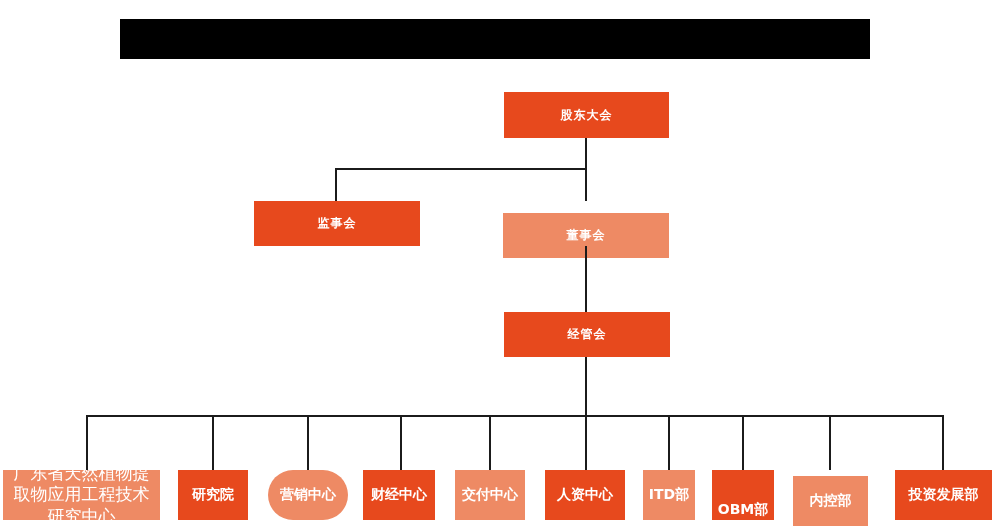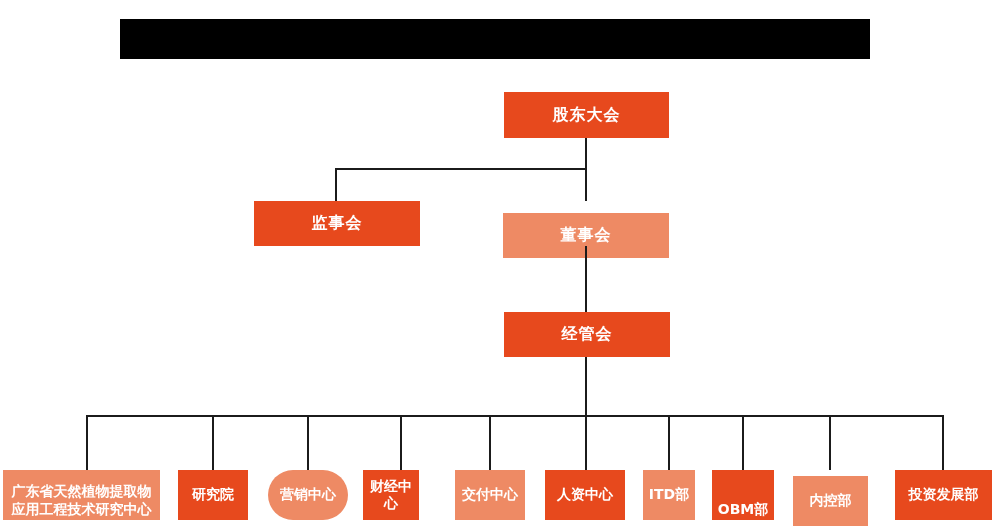--- a/index.html
+++ b/index.html
@@ -22,23 +22,23 @@
     display: flex;
     align-items: center;
     justify-content: center;
     text-align: center;
     color: #ffffff;
     font-weight: bold;
     box-sizing: border-box;
   }
   .node.dark  { background: #e7491d; }
   .node.light { background: #ee8a64; }
-  .lvl1 { font-size: 16px; letter-spacing: 1px; }
+  .lvl1 { font-size: 12px; letter-spacing: 1px; }
   .dept { font-size: 14px; line-height: 1.25; padding: 2px 4px; }
-  .dept.small { font-size: 14px; font-weight: bold; align-items: flex-end; }
+  .dept.small { font-size: 17px; font-weight: normal; }
   .hline, .vline {
     position: absolute;
     background: #1b1b1b;
   }
   .hline { height: 2px; }
   .vline { width: 2px; }
 </style>
 </head>
 <body>
 
@@ -63,21 +63,21 @@
 
   <div class="node light dept small" style="left:3px; top:470px; width:157px; height:50px;">
     <span>广东省天然植物提取物应用工程技术研究中心</span>
   </div>
   <div class="node dark dept" style="left:178px; top:470px; width:70px; height:50px;">
     <span>研究院</span>
   </div>
   <div class="node light dept" style="left:268px; top:470px; width:80px; height:50px;border-radius:25px;">
     <span>营销中心</span>
   </div>
-  <div class="node dark dept" style="left:363px; top:470px; width:56px; height:50px;">
+  <div class="node dark dept" style="left:363px; top:470px; width:72px; height:50px;">
     <span>财经中心</span>
   </div>
   <div class="node light dept" style="left:455px; top:470px; width:70px; height:50px;">
     <span>交付中心</span>
   </div>
   <div class="node dark dept" style="left:545px; top:470px; width:80px; height:50px;">
     <span>人资中心</span>
   </div>
   <div class="node light dept" style="left:643px; top:470px; width:52px; height:50px;">
     <span>ITD部</span>

